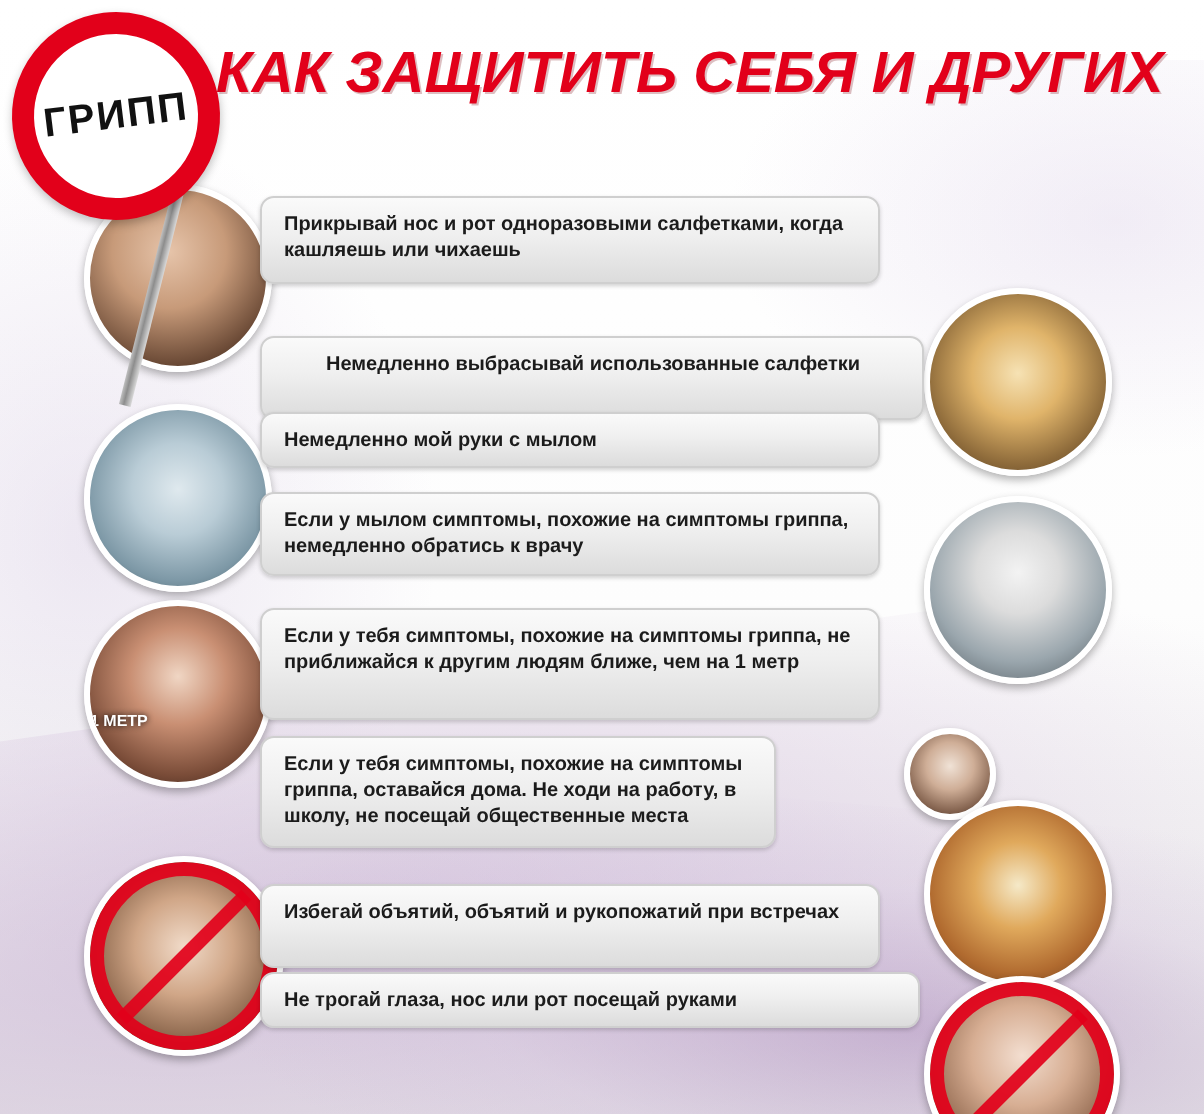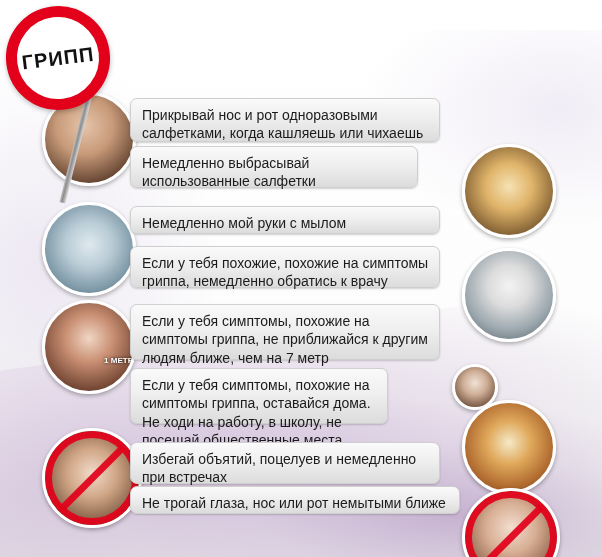--- a/index.html
+++ b/index.html
@@ -115,43 +115,43 @@
     left: 0;
     width: 602px;
   }
   .tip {
     position: absolute;
     box-sizing: border-box;
     background: linear-gradient(180deg,#fafafa 0%, #efefef 45%, #dcdcdc 100%);
     border: 1px solid #cfcfcf;
     border-radius: 7px;
     padding: 7px 10px 7px 11px;
-    font-size: 14px;
-    font-weight: normal;
+    font-size: 10px;
+    font-weight: bold;
     color: #1b1b1b;
     line-height: 1.32;
     box-shadow: 0 1px 2px rgba(0,0,0,0.18);
   }
   .thumb {
     position: absolute;
     border-radius: 50%;
     border: 3px solid #ffffff;
     box-sizing: border-box;
     overflow: hidden;
     box-shadow: 0 2px 4px rgba(0,0,0,0.3);
   }
   .thumb .inner {
     width: 100%;
     height: 100%;
     position: relative;
   }
   .cap {
     position: absolute;
     left: 0; right: 0; bottom: 4px;
-    text-align: right;
+    text-align: left;
     font-size: 8px;
     font-weight: bold;
     color: #ffffff;
     text-shadow: 0 0 3px #000;
   }
   
   .ban {
     position: absolute;
     left: 0; top: 0;
     width: 100%; height: 100%;
@@ -193,82 +193,83 @@
   <div class="swoosh sw4"></div>
   <div class="swoosh sw1"></div>
   <div class="swoosh sw2"></div>
 
   <div class="sign-pole"></div>
 
   <div class="stop-sign">
     <span class="label">ГРИПП</span>
   </div>
 
+  <div class="header-title">КАК ЗАЩИТИТЬ СЕБЯ И ДРУГИХ</div>
 
   <div class="rows">
 
     <div class="row" style="top:0px;">
       <div class="thumb ph-cough" style="left:42px; top:0px; width:94px; height:94px;">
         <div class="inner"></div>
       </div>
       <div class="tip" style="left:130px; top:6px; width:310px; height:44px;">Прикрывай нос и рот одноразовыми салфетками, когда кашляешь или чихаешь</div>
     </div>
 
     <div class="row" style="top:52px;">
       <div class="thumb ph-napkin" style="left:462px; top:0px; width:94px; height:94px;">
         <div class="inner"></div>
       </div>
-      <div class="tip" style="left:130px; top:2px; width:288px; height:42px;">Немедленно выбрасывай использованные салфетки</div>
+      <div class="tip" style="left:130px; top:24px; width:332px; height:42px;text-align:center;">Немедленно выбрасывай использованные салфетки</div>
     </div>
 
     <div class="row" style="top:110px;">
       <div class="thumb ph-wash" style="left:42px; top:0px; width:94px; height:94px;">
         <div class="inner"></div>
       </div>
       <div class="tip" style="left:130px; top:4px; width:310px; height:28px;">Немедленно мой руки с мылом</div>
     </div>
 
     <div class="row" style="top:150px;">
       <div class="thumb ph-doctor" style="left:462px; top:6px; width:94px; height:94px;">
         <div class="inner"></div>
       </div>
-      <div class="tip" style="left:130px; top:4px; width:310px; height:42px;">Если у тебя похожие, похожие на  симптомы гриппа, немедленно обратись к врачу</div>
+      <div class="tip" style="left:130px; top:4px; width:310px; height:42px;">Если у мылом симптомы, похожие на  симптомы гриппа, немедленно обратись к врачу</div>
     </div>
 
     <div class="row" style="top:208px;">
       <div class="thumb ph-meter" style="left:42px; top:0px; width:94px; height:94px;">
         <div class="inner">
           <div class="cap" style="bottom:26px;">1 МЕТР</div>
         </div>
       </div>
-      <div class="tip" style="left:130px; top:4px; width:310px; height:56px;">Если у тебя симптомы, похожие на  симптомы гриппа, не приближайся к другим людям ближе, чем на 7 метр</div>
+      <div class="tip" style="left:130px; top:4px; width:310px; height:56px;">Если у тебя симптомы, похожие на  симптомы гриппа, не приближайся к другим людям ближе, чем на 1 метр</div>
     </div>
 
     <div class="row" style="top:272px;">
       <div class="thumb ph-sneeze" style="left:462px; top:0px; width:46px; height:46px; left:452px;">
         <div class="inner"></div>
       </div>
       <div class="thumb ph-home" style="left:462px; top:36px; width:94px; height:94px;">
         <div class="inner"></div>
       </div>
       <div class="tip" style="left:130px; top:4px; width:258px; height:56px;">Если у тебя симптомы, похожие на  симптомы гриппа, оставайся дома. Не ходи на работу, в школу, не посещай общественные места</div>
     </div>
 
     <div class="row" style="top:336px;">
       <div class="thumb ph-handshake" style="left:42px; top:0px; width:100px; height:100px;">
         <div class="inner">
           <div class="ban"></div>
         </div>
       </div>
-      <div class="tip" style="left:130px; top:14px; width:310px; height:42px;">Избегай объятий, поцелуев и немедленно при встречах</div>
+      <div class="tip" style="left:130px; top:14px; width:310px; height:42px;">Избегай объятий, объятий и рукопожатий при встречах</div>
     </div>
 
     <div class="row" style="top:390px;">
       <div class="thumb ph-eyes" style="left:462px; top:6px; width:98px; height:98px;">
         <div class="inner">
           <div class="ban"></div>
         </div>
       </div>
-      <div class="tip" style="left:130px; top:4px; width:330px; height:28px;">Не трогай глаза, нос или рот немытыми ближе</div>
+      <div class="tip" style="left:130px; top:4px; width:330px; height:28px;">Не трогай глаза, нос или рот посещай руками</div>
     </div>
 
   </div>
 </div>
 
 </body></html>

